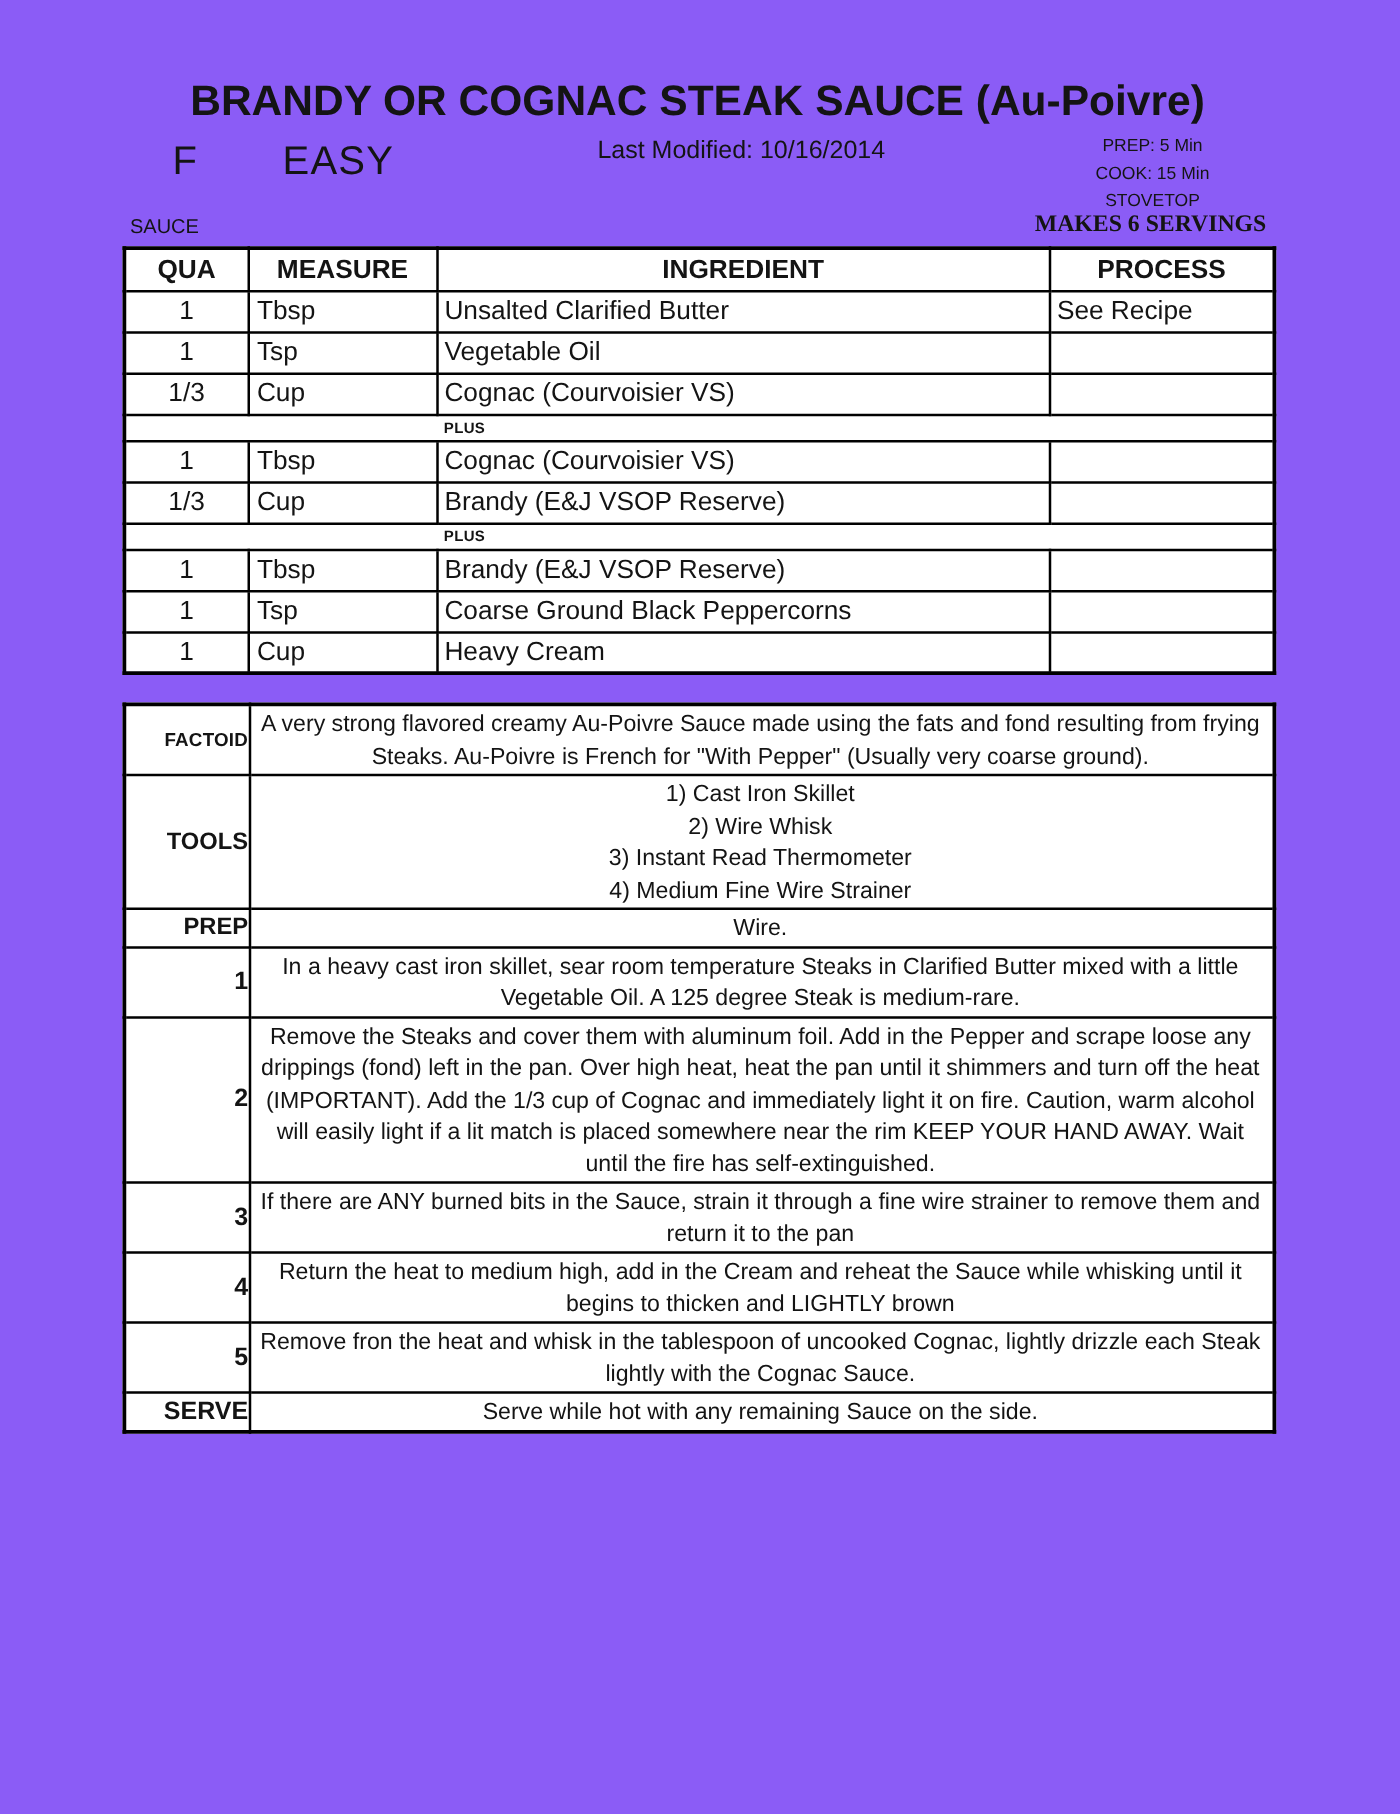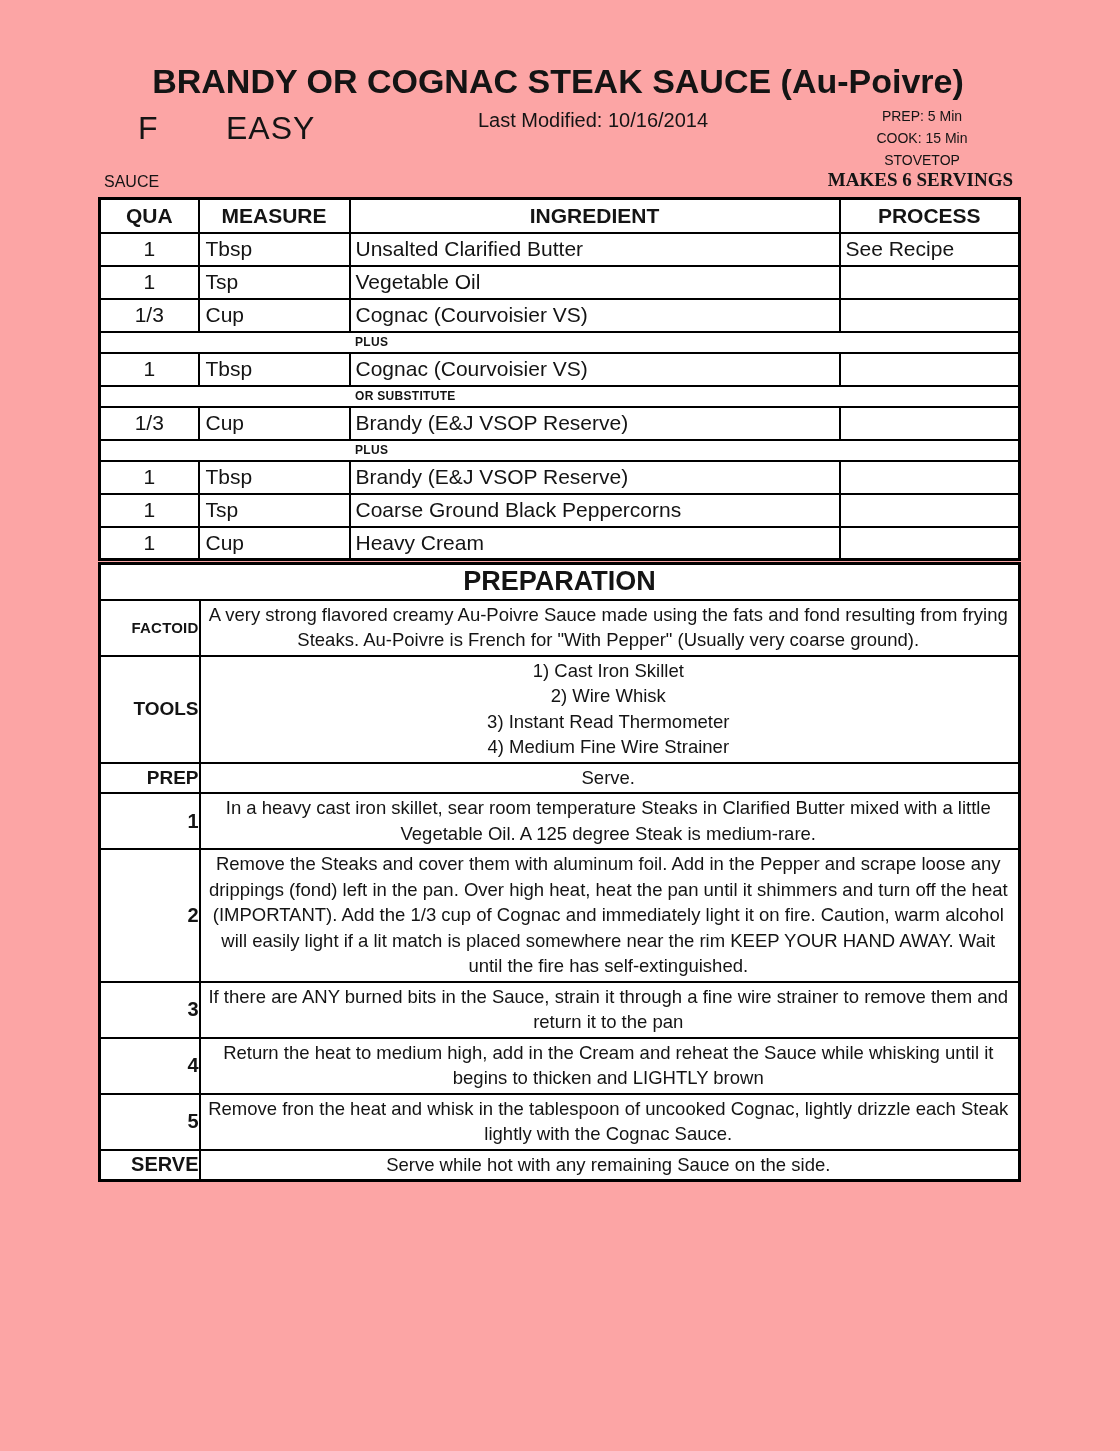--- a/index.html
+++ b/index.html
@@ -2,21 +2,21 @@
 <html><head>
 <meta charset="utf-8">
 <style>
   * { margin:0; padding:0; box-sizing:border-box; }
   html,body { background:#ffffff; }
   body {
     width:1120px; height:1451px;
     font-family:"Liberation Sans","DejaVu Sans",sans-serif;
     color:#141414;
   }
-  .page { position:relative; width:1120px; height:1451px; background:#fca5a5; overflow:hidden; }
+  .page { position:relative; width:1120px; height:1451px; background:#8b5cf6; overflow:hidden; }
 
   
   .title {
     position:absolute; top:62px; left:98px; width:920px;
     text-align:center; font-size:34px; font-weight:bold; white-space:nowrap;
   }
   .grade   { position:absolute; top:110px; left:138px; font-size:32px; }
   .difficulty { position:absolute; top:110px; left:226px; font-size:32px; letter-spacing:1px; }
   .modified {
     position:absolute; top:109px; left:168px; width:850px;
@@ -113,23 +113,20 @@
     </tr>
     <tr class="sep-row">
       <td colspan="4">PLUS</td>
     </tr>
     <tr class="row-data">
       <td class="c-qty">1</td>
       <td class="c-measure">Tbsp</td>
       <td class="c-ingredient">Cognac (Courvoisier VS)</td>
       <td class="c-process"></td>
     </tr>
-    <tr class="sep-row">
-      <td colspan="4">OR SUBSTITUTE</td>
-    </tr>
     <tr class="row-data">
       <td class="c-qty">1/3</td>
       <td class="c-measure">Cup</td>
       <td class="c-ingredient">Brandy (E&amp;J VSOP Reserve)</td>
       <td class="c-process"></td>
     </tr>
     <tr class="sep-row">
       <td colspan="4">PLUS</td>
     </tr>
     <tr class="row-data">
@@ -152,39 +149,36 @@
     </tr>
   </tbody>
     </table>
 
   <table class="prep-table">
     <colgroup>
         <col style="width:100px">
         <col style="width:820px">
       </colgroup>
     <tbody>
-        <tr class="prep-title-row">
-      <th colspan="2">PREPARATION</th>
-    </tr>
     <tr class="r-factoid">
       <td class="label-cell label-sm">FACTOID</td>
       <td class="text-cell">A very strong flavored creamy Au-Poivre Sauce made using the fats and fond resulting from frying Steaks. Au-Poivre is French for "With Pepper" (Usually very coarse ground).</td>
     </tr>
     <tr class="r-tools">
       <td class="label-cell label-lg">TOOLS</td>
       <td class="text-cell">
         <div>1) Cast Iron Skillet</div>
         <div>2) Wire Whisk</div>
         <div>3) Instant Read Thermometer</div>
         <div>4) Medium Fine Wire Strainer</div>
       </td>
     </tr>
     <tr class="r-oneline">
       <td class="label-cell label-lg">PREP</td>
-      <td class="text-cell">Serve.</td>
+      <td class="text-cell">Wire.</td>
     </tr>
     <tr class="r-twoline">
       <td class="label-cell label-num">1</td>
       <td class="text-cell">In a heavy cast iron skillet, sear room temperature Steaks in Clarified Butter mixed with a little Vegetable Oil. A 125 degree Steak is medium-rare.</td>
     </tr>
     <tr class="r-step2">
       <td class="label-cell label-num">2</td>
       <td class="text-cell">Remove the Steaks and cover them with aluminum foil. Add in the Pepper and scrape loose any drippings (fond) left in the pan. Over high heat, heat the pan until it shimmers and turn off the heat (IMPORTANT). Add the 1/3 cup of Cognac and immediately light it on fire. Caution, warm alcohol will easily light if a lit match is placed somewhere near the rim KEEP YOUR HAND AWAY. Wait until the fire has self-extinguished.</td>
     </tr>
     <tr class="r-twoline">

